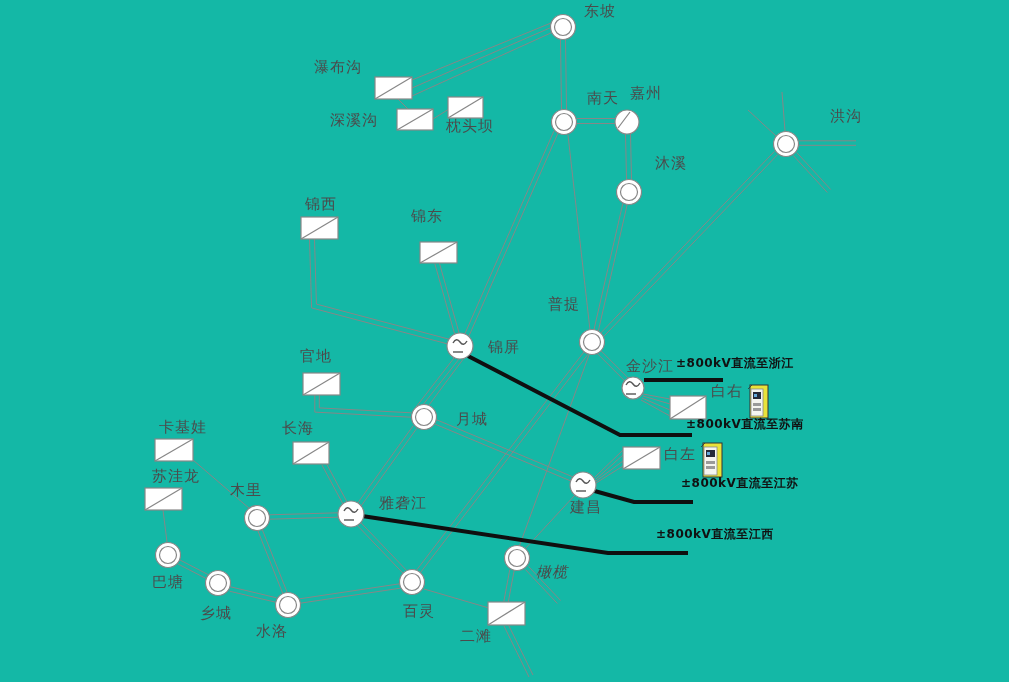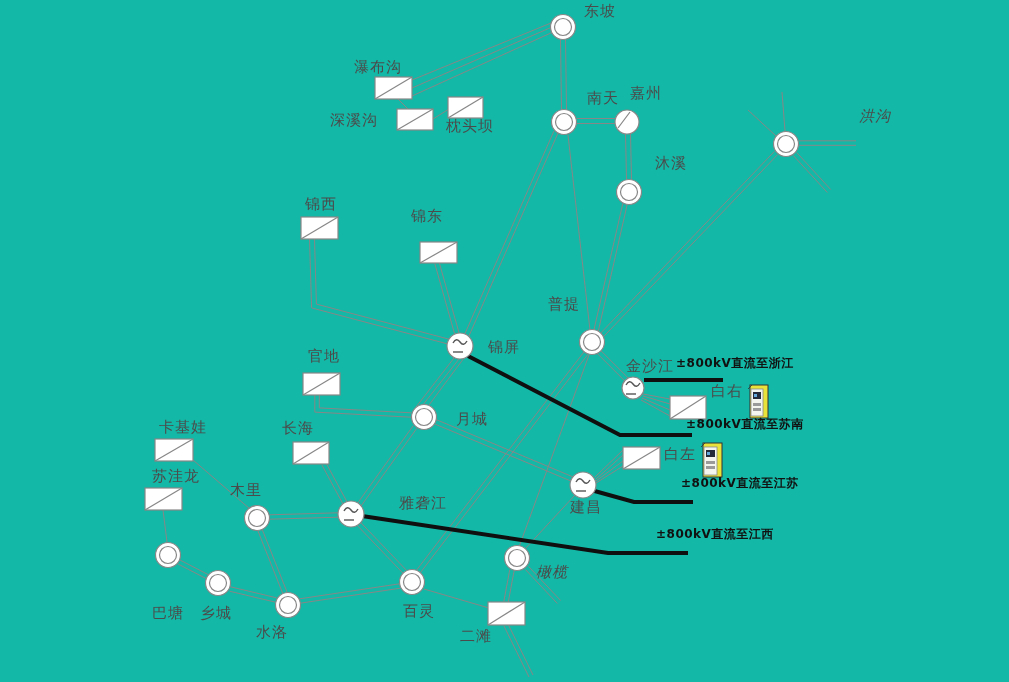--- a/index.html
+++ b/index.html
@@ -235,45 +235,45 @@
           <line x1="705" y1="443" x2="701" y2="447" stroke="#333" stroke-width="0.8"></line>
           <rect x="704" y="447" width="13" height="28" fill="#f5f5f0" stroke="#888" stroke-width="0.8"></rect>
           <rect x="706" y="450" width="9" height="7" fill="#252a3a"></rect>
           <rect x="707" y="452" width="3" height="3" fill="#66aadd"></rect>
           <rect x="706" y="461" width="9" height="3" fill="#9a9a9a"></rect>
           <rect x="706" y="466" width="9" height="3" fill="#9a9a9a"></rect>
         </g>
       </g>
     </svg>
     <div class="node-label" style="left: 584px; top: 4px;">东坡</div>
-    <div class="node-label" style="left: 314px; top: 60px; margin-left: 40px;">瀑布沟</div>
+    <div class="node-label" style="left: 314px; top: 60px;">瀑布沟</div>
     <div class="node-label" style="left: 330px; top: 113px;">深溪沟</div>
     <div class="node-label" style="left: 446px; top: 119px;">枕头坝</div>
     <div class="node-label" style="left: 587px; top: 91px;">南天</div>
     <div class="node-label" style="left: 630px; top: 86px;">嘉州</div>
     <div class="node-label" style="left: 655px; top: 156px;">沐溪</div>
-    <div class="node-label" style="left: 859px; top: 109px; font-style: italic;">洪沟</div>
+    <div class="node-label" style="left: 830px; top: 109px;">洪沟</div>
     <div class="node-label" style="left: 305px; top: 197px;">锦西</div>
     <div class="node-label" style="left: 411px; top: 209px;">锦东</div>
     <div class="node-label" style="left: 488px; top: 340px;">锦屏</div>
-    <div class="node-label" style="left: 308px; top: 349px;">官地</div>
+    <div class="node-label" style="left: 300px; top: 349px;">官地</div>
     <div class="node-label" style="left: 548px; top: 297px; text-align: center;">普提</div>
     <div class="node-label" style="left: 626px; top: 359px;">金沙江</div>
     <div class="node-label" style="left: 711px; top: 384px;">白右</div>
     <div class="node-label" style="left: 456px; top: 412px;">月城</div>
     <div class="node-label" style="left: 159px; top: 420px;">卡基娃</div>
     <div class="node-label" style="left: 282px; top: 421px;">长海</div>
     <div class="node-label" style="left: 152px; top: 469px;">苏洼龙</div>
     <div class="node-label" style="left: 230px; top: 483px;">木里</div>
     <div class="node-label" style="left: 664px; top: 447px;">白左</div>
-    <div class="node-label" style="left: 399px; top: 496px;">雅砻江</div>
+    <div class="node-label" style="left: 379px; top: 496px;">雅砻江</div>
     <div class="node-label" style="left: 570px; top: 500px;">建昌</div>
-    <div class="node-label" style="left: 152px; top: 607px; font-family: Liberation Mono, monospace;">巴塘</div>
+    <div class="node-label" style="left: 152px; top: 575px;">巴塘</div>
     <div class="node-label" style="left: 200px; top: 606px;">乡城</div>
-    <div class="node-label" style="left: 256px; top: 625px;">水洛</div>
+    <div class="node-label" style="left: 256px; top: 625px; font-family: Liberation Mono, monospace;">水洛</div>
     <div class="node-label" style="left: 403px; top: 604px;">百灵</div>
     <div class="node-label" style="left: 536px; top: 565px; font-style: italic;">橄榄</div>
     <div class="node-label" style="left: 460px; top: 629px;">二滩</div>
     <div class="dc-label" style="left: 676px; top: 357px;">±800kV直流至浙江</div>
     <div class="dc-label" style="left: 686px; top: 418px;">±800kV直流至苏南</div>
     <div class="dc-label" style="left: 681px; top: 477px;">±800kV直流至江苏</div>
     <div class="dc-label" style="left: 656px; top: 528px;">±800kV直流至江西</div>
   </div>
 
 </body></html>

